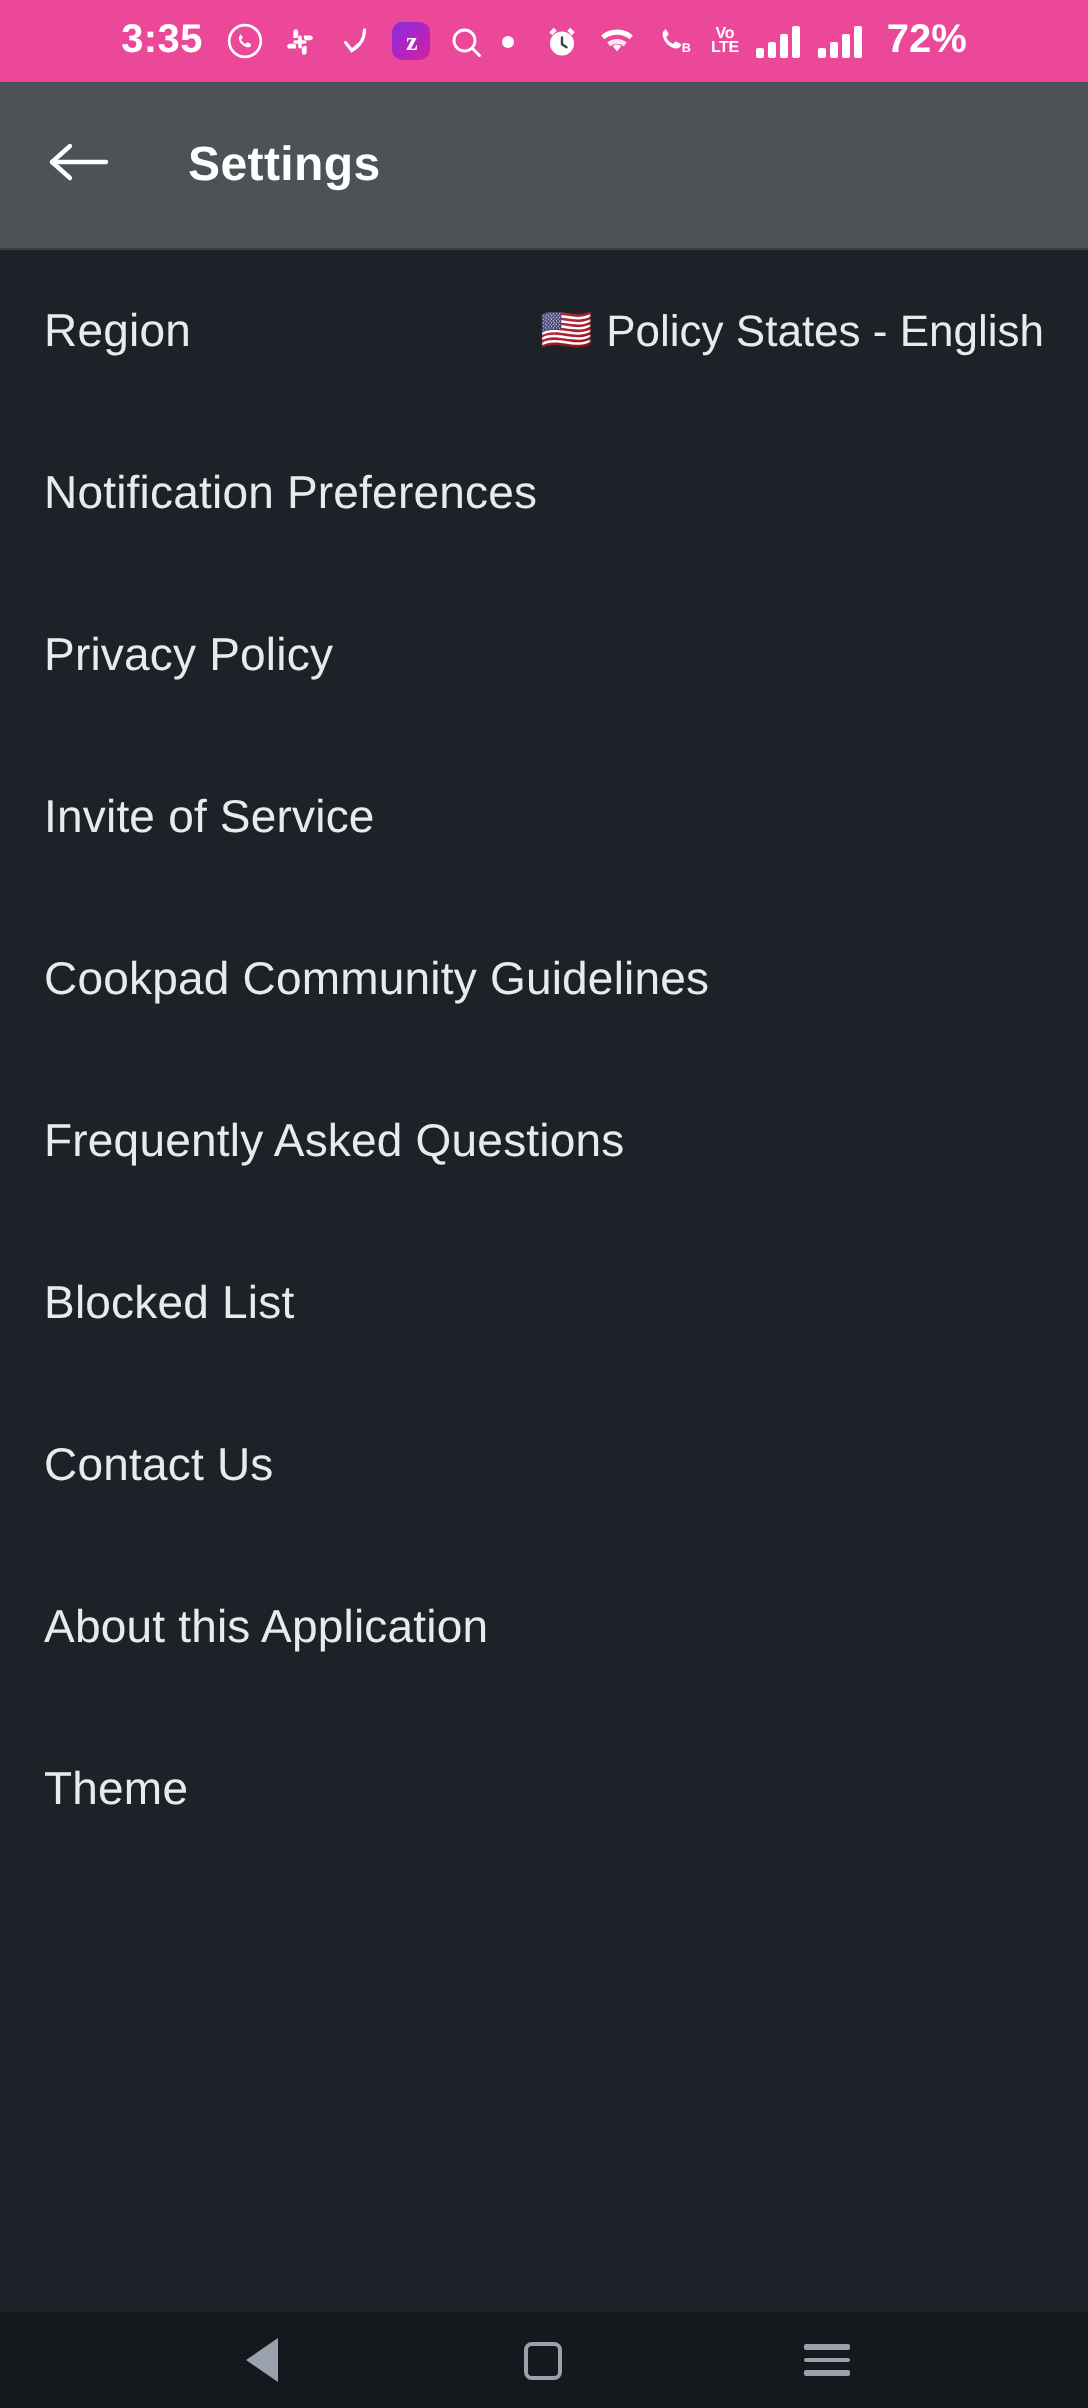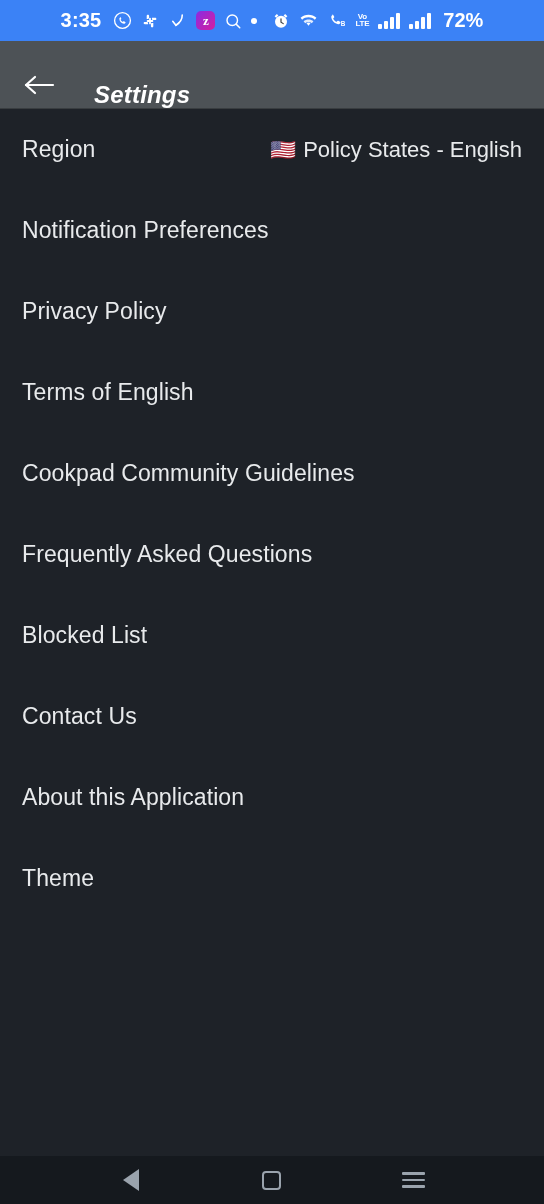--- a/index.html
+++ b/index.html
@@ -12,21 +12,21 @@
   #phone {
     position:relative;
     width:544px; height:1204px;
     background:#1e2228;
     display:flex; flex-direction:column;
   }
 
   
   .statusbar {
     height:41px;
-    background:#3b82f6;
+    background:#ec4899;
     display:flex;
     align-items:center;
     justify-content:center;
     gap:9px;
     padding:0 14px;
     flex:0 0 auto;
   }
   .sb-time {
     color:#ffffff;
     font-size:20px;
@@ -67,28 +67,27 @@
   }
   .bars { display:flex; align-items:flex-end; gap:2px; height:16px; }
   .bars i { display:block; width:4px; background:#ffffff; border-radius:1px; }
   .bars i:nth-child(1){height:5px;}
   .bars i:nth-child(2){height:8px;}
   .bars i:nth-child(3){height:12px;}
   .bars i:nth-child(4){height:16px;}
 
   
   .appbar {
-    height:68px;
+    height:84px;
     background:#4d5256;
     display:flex;
-    align-items:flex-end;
+    align-items:center;
     padding-left:22px;
     flex:0 0 auto;
     position:relative;
-    font-style:italic;
   }
   .appbar::after{
     content:"";
     position:absolute; left:0; right:0; bottom:0; height:1px;
     background:rgba(0,0,0,0.25);
   }
   .back-btn {
     width:44px; height:44px;
     display:flex; align-items:center; justify-content:flex-start;
     cursor:pointer;
@@ -292,21 +291,21 @@
       </span>
     </div>
 
     <div class="row">
       <span class="row-label">Notification Preferences</span>
     </div>
     <div class="row">
       <span class="row-label">Privacy Policy</span>
     </div>
     <div class="row">
-      <span class="row-label">Terms of English</span>
+      <span class="row-label">Invite of Service</span>
     </div>
     <div class="row">
       <span class="row-label">Cookpad Community Guidelines</span>
     </div>
     <div class="row">
       <span class="row-label">Frequently Asked Questions</span>
     </div>
     <div class="row">
       <span class="row-label">Blocked List</span>
     </div>

